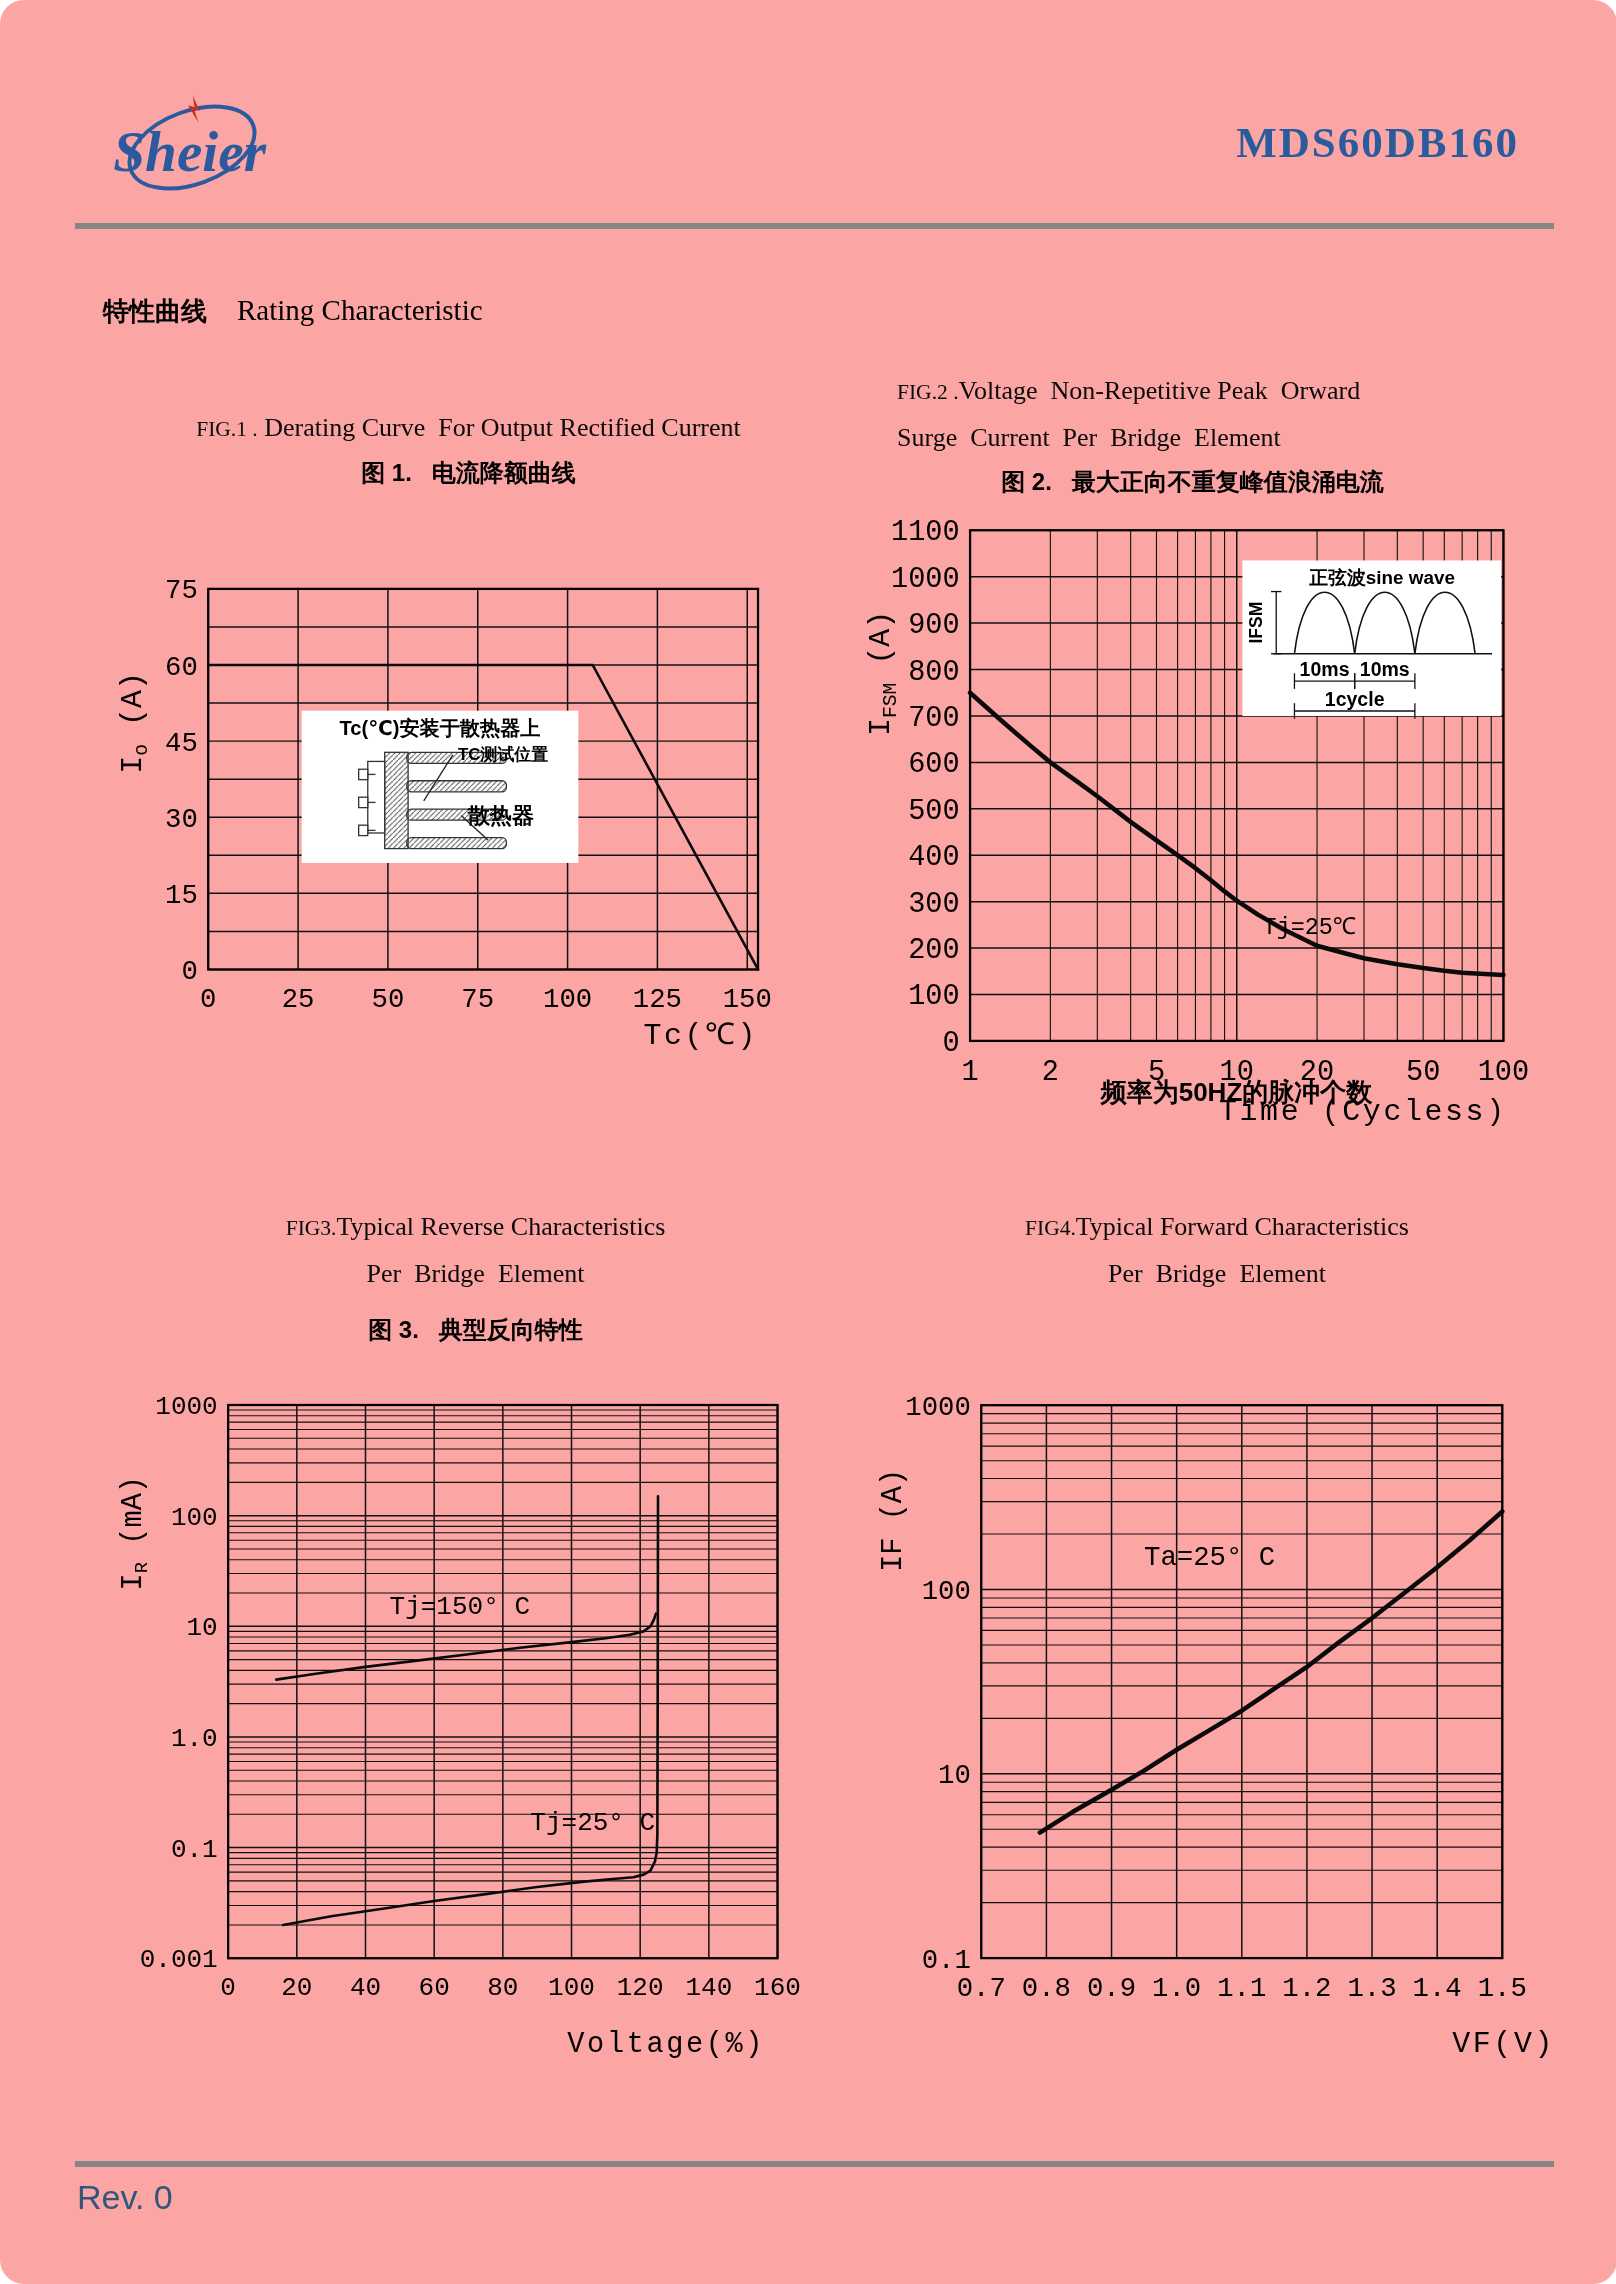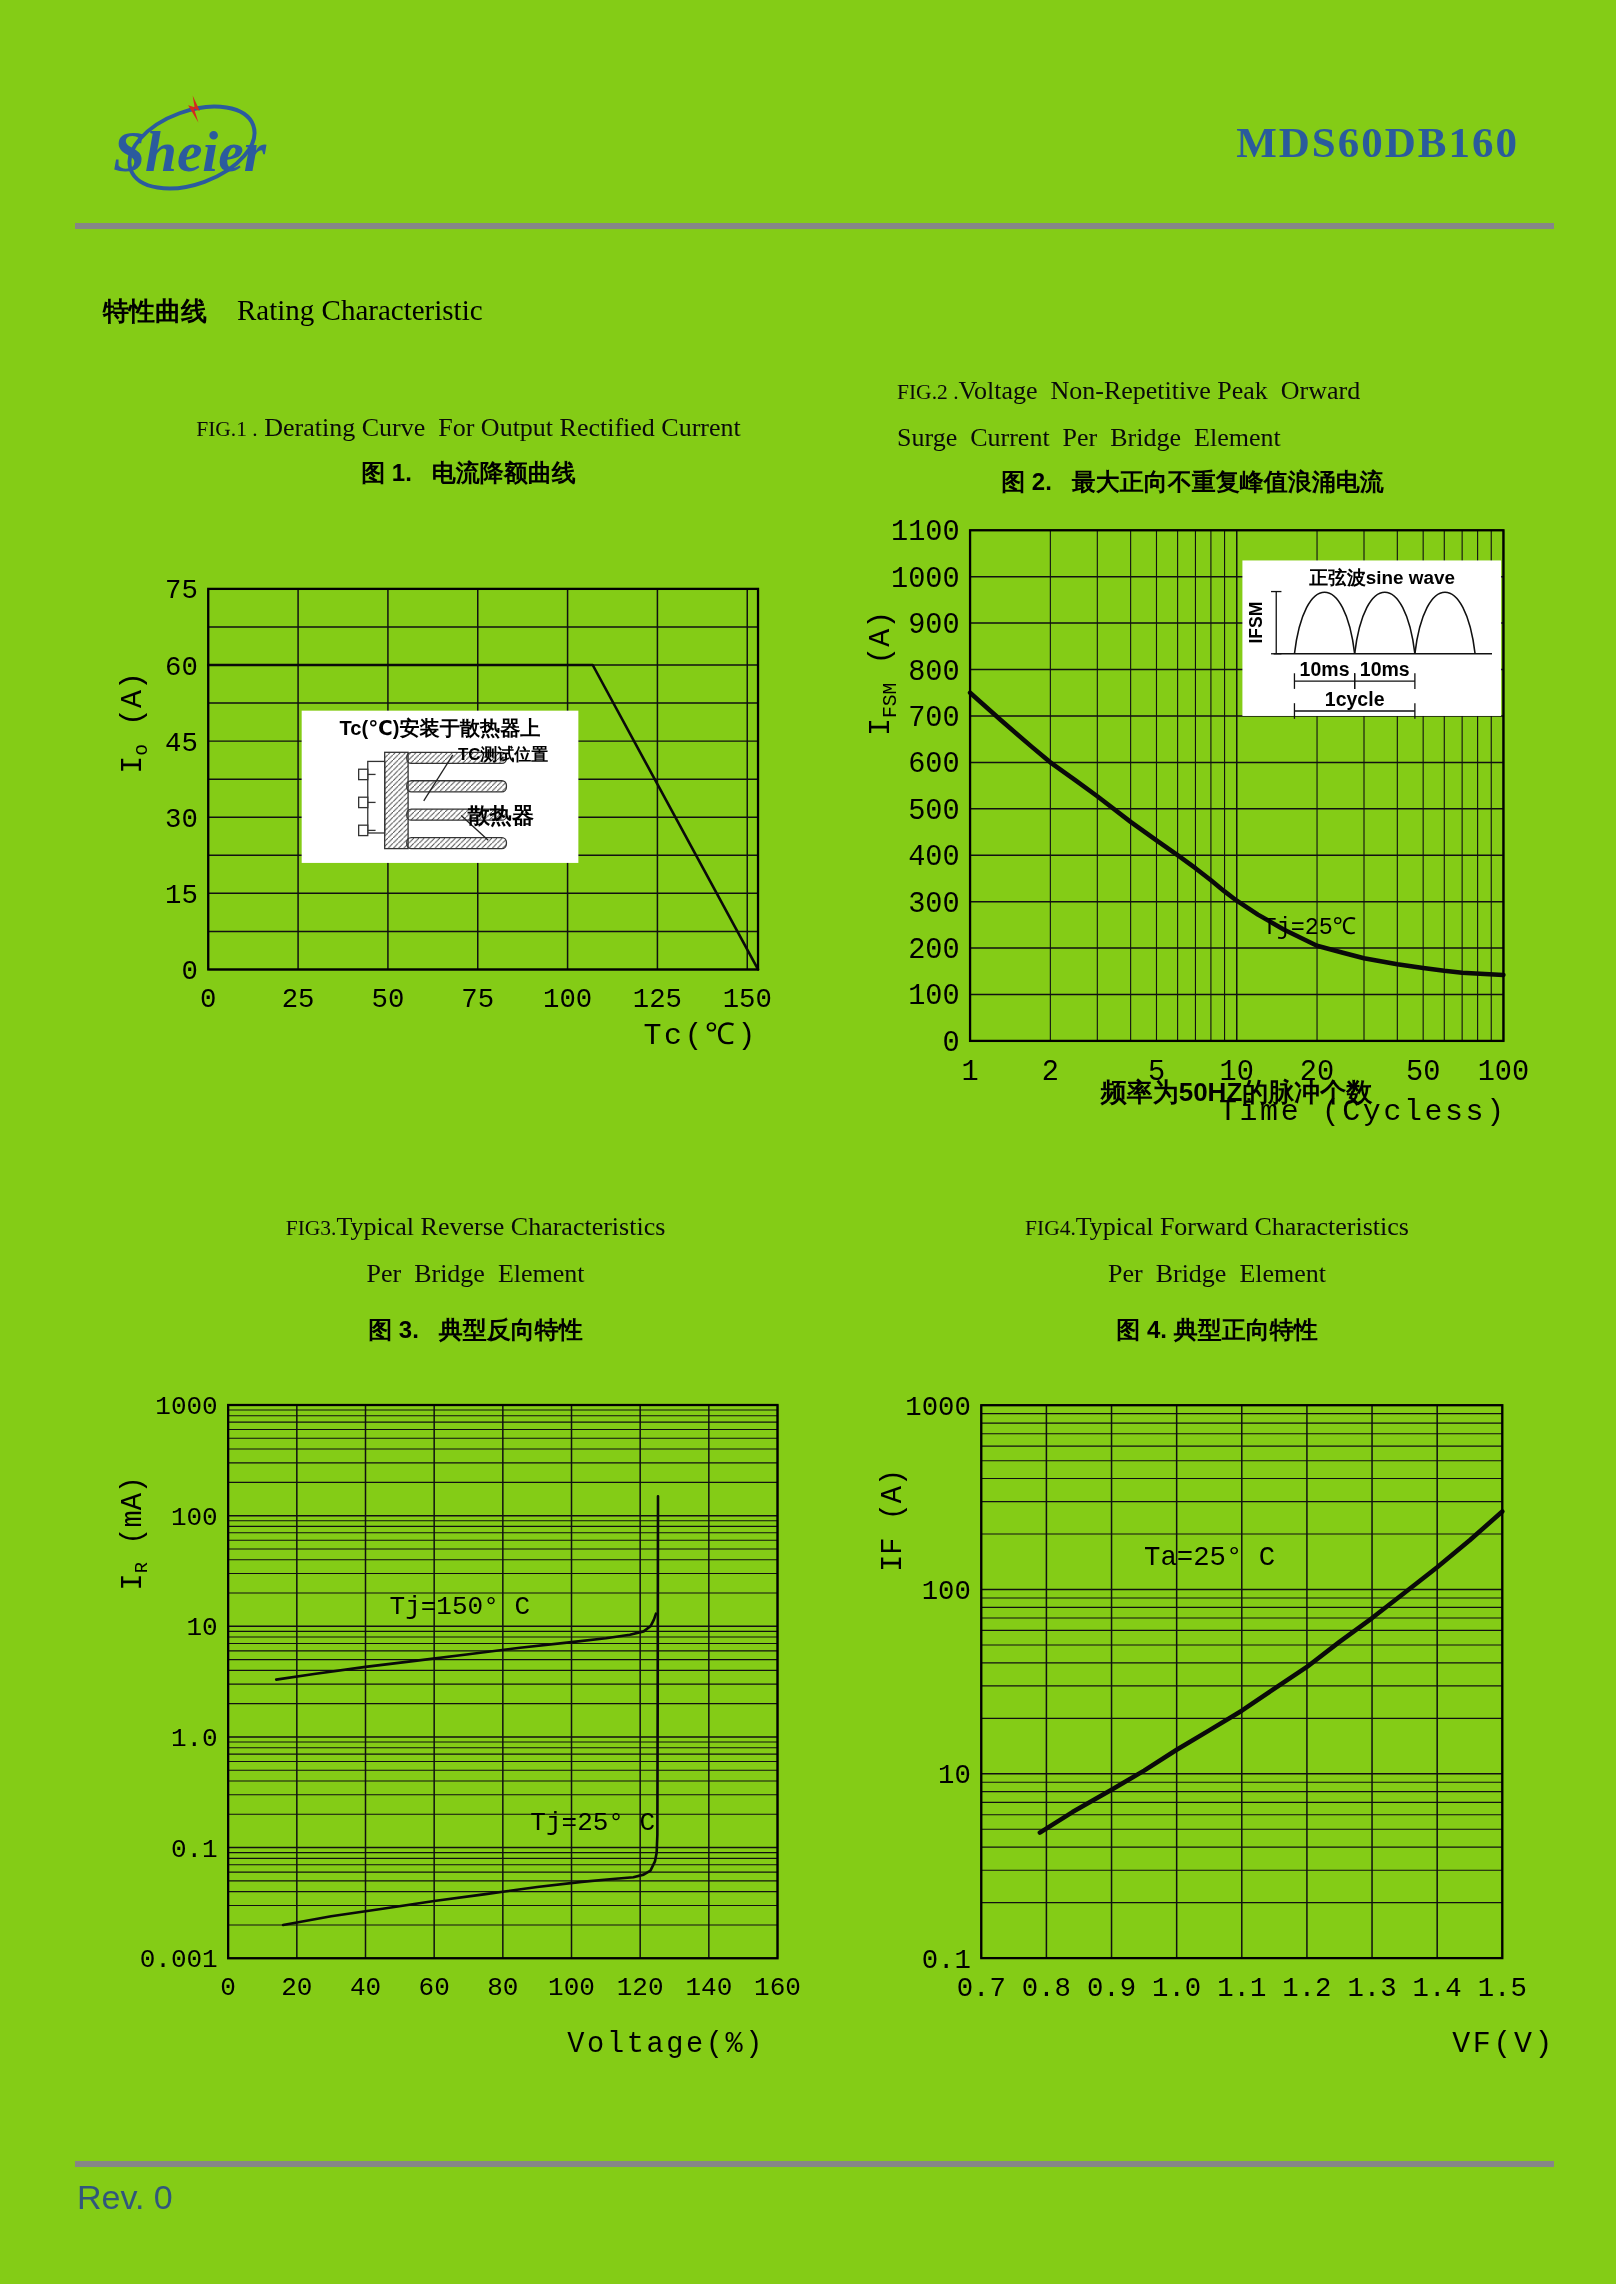--- a/index.html
+++ b/index.html
@@ -1,17 +1,17 @@
 <!DOCTYPE html>
 <html style="font-size:10.4px"><head>
 <meta charset="utf-8">
 <style>
   html,body{margin:0;padding:0;background:#ffffff;}
-  .page{position:relative;width:1617px;height:2284px;background:#84cc16;overflow:hidden;
-        font-family:"Liberation Serif","DejaVu Serif",serif;color:#000;}
+  .page{position:relative;width:1617px;height:2284px;background:#fca5a5;overflow:hidden;
+        font-family:"Liberation Serif","DejaVu Serif",serif;color:#000;border-radius:24px;}
   .rule{position:absolute;left:75px;width:1479px;height:5.9px;background:#868686;}
   .logo{position:absolute;left:104px;top:85px;width:176px;height:127px;}
   .product{position:absolute;right:98px;top:118px;font-size:43px;letter-spacing:2px;
            color:#2a5b9c;font-weight:600;font-family:"Liberation Serif",serif;margin-left:42px;}
   .section-title{position:absolute;left:103px;top:294px;display:flex;align-items:baseline;gap:30px;}
   .section-title .zh{font-size:26px;font-weight:bold;font-family:"Liberation Sans",sans-serif;}
   .section-title .en{font-size:29px;font-family:"Liberation Serif",serif;}
   .figtitle{position:absolute;font-size:26px;font-family:"Liberation Serif",serif;color:#0a0a0a;white-space:pre;}
   .figtitle .figlab{font-size:21.5px;}
   .center{text-align:center;}
@@ -278,21 +278,20 @@
         <text x="164" y="582" fill="#000" text-anchor="end" font-family="&quot;Liberation Mono&quot;,&quot;DejaVu Sans Mono&quot;,monospace" font-size="40">1.0</text>
         <text x="164" y="752" fill="#000" text-anchor="end" font-family="&quot;Liberation Mono&quot;,&quot;DejaVu Sans Mono&quot;,monospace" font-size="40">0.1</text>
         <text x="164" y="922" fill="#000" text-anchor="end" font-family="&quot;Liberation Mono&quot;,&quot;DejaVu Sans Mono&quot;,monospace" font-size="40">0.001</text>
         <text x="1005" y="1052" fill="#000" text-anchor="end" font-family="&quot;Liberation Mono&quot;,&quot;DejaVu Sans Mono&quot;,monospace" font-size="44" letter-spacing="4">Voltage(%)</text>
         <text transform="translate(46,255) rotate(-90)" text-anchor="middle" font-family="&quot;Liberation Mono&quot;,&quot;DejaVu Sans Mono&quot;,monospace" font-size="44" fill="#000"><tspan>I</tspan><tspan font-size="29.040000000000003" dy="10">R</tspan><tspan dy="-10"> (mA)</tspan></text>
       </svg>
     </div>
 
   <div class="figtitle center" style="left:872px;top:1212px;width:690px;"><span class="figlab">FIG4.</span><span>Typical Forward Characteristics</span></div>
   <div class="figtitle center" style="left:872px;top:1259px;width:690px;">Per  Bridge  Element</div>
-  <div class="cap center" style="left:872px;top:1314px;width:690px;">图 4. 典型正向特性</div>
   <div class="chartmount" id="m-fig4" style="left:872px;top:1367px;">
       <svg viewBox="0 0 1070 1110" width="696" height="723">
         <g stroke="#111" stroke-linecap="butt">
           <line x1="168" y1="58" x2="168" y2="908" stroke-width="2.3"></line>
           <line x1="268.125" y1="58" x2="268.125" y2="908" stroke-width="2.3"></line>
           <line x1="368.24999999999994" y1="58" x2="368.24999999999994" y2="908" stroke-width="2.3"></line>
           <line x1="468.37500000000006" y1="58" x2="468.37500000000006" y2="908" stroke-width="2.3"></line>
           <line x1="568.5000000000001" y1="58" x2="568.5000000000001" y2="908" stroke-width="2.3"></line>
           <line x1="668.625" y1="58" x2="668.625" y2="908" stroke-width="2.3"></line>
           <line x1="768.7500000000001" y1="58" x2="768.7500000000001" y2="908" stroke-width="2.3"></line>

